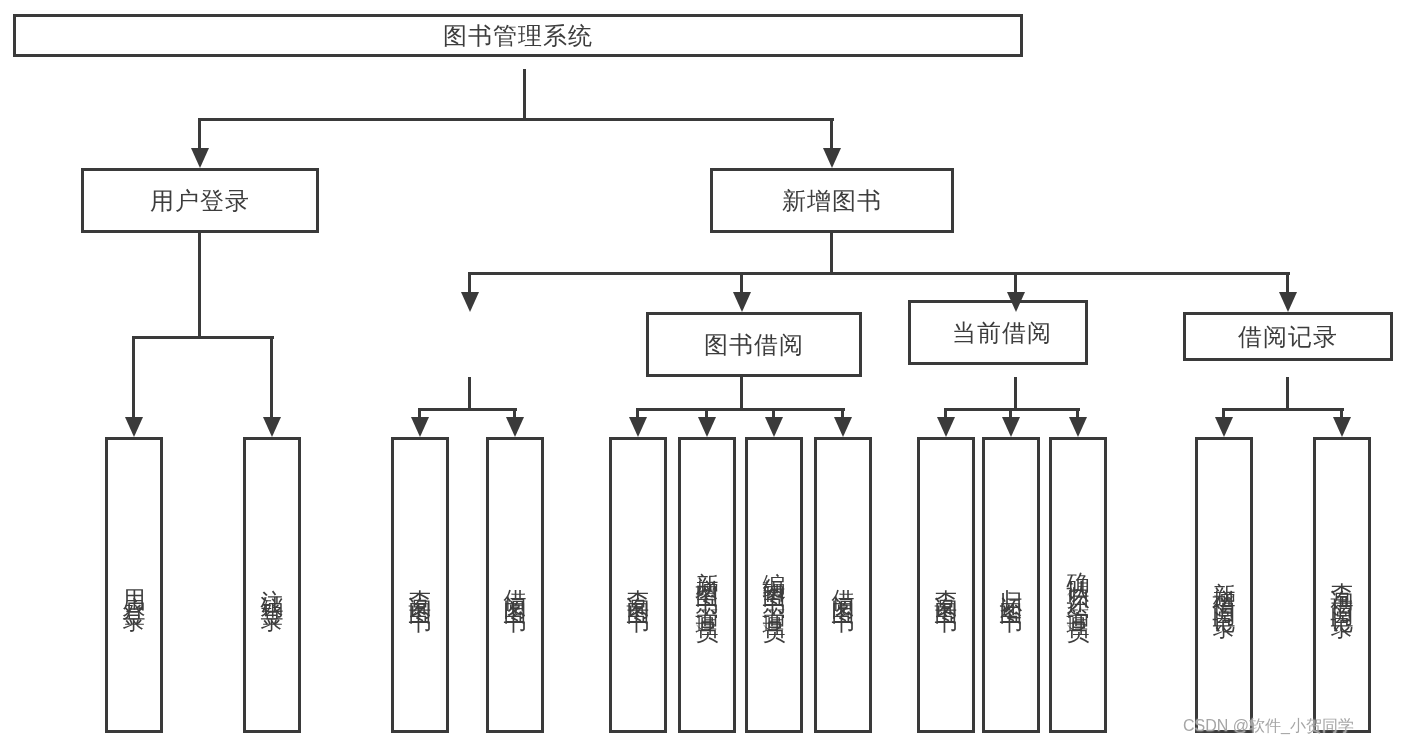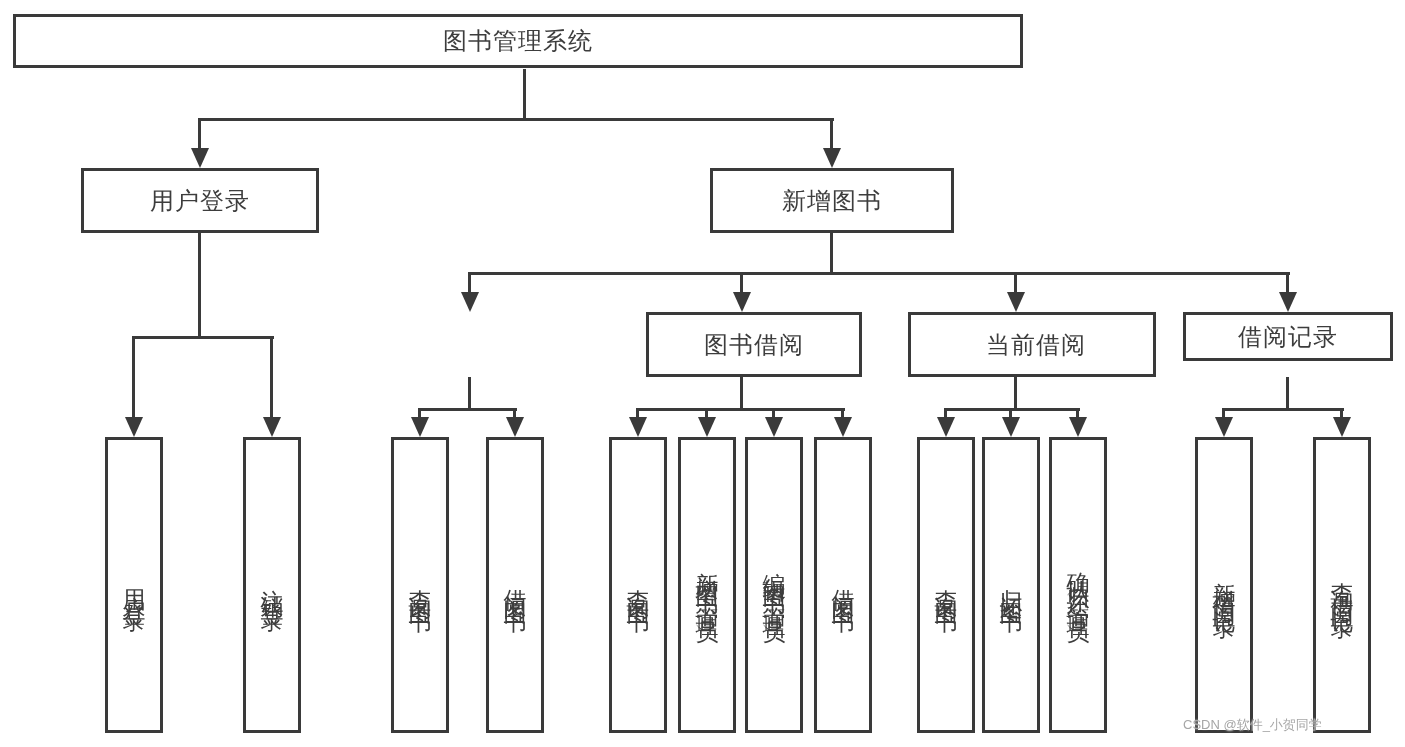--- a/index.html
+++ b/index.html
@@ -27,37 +27,37 @@
     font-size:23px;letter-spacing:7px;line-height:1;
   }
   .vline{position:absolute;width:3px;background:var(--line);}
   .hline{position:absolute;height:3px;background:var(--line);}
   .tri{
     position:absolute;width:0;height:0;
     border-left:9px solid transparent;border-right:9px solid transparent;
     border-top:20px solid var(--line);
   }
   .watermark{
-    position:absolute;left:1183px;top:716px;font-size:13px;
+    position:absolute;left:1183px;top:716px;font-size:16px;
     color:var(--wm);white-space:nowrap;z-index:5;
     text-shadow:0 0 2px #fff;
   }
 </style>
 </head>
 <body>
 
 <div class="canvas">
 
-  <div class="hbox" style="left:13px;top:14px;width:1010px;height:54px;text-align:right;">图书管理系统</div>
+  <div class="hbox" style="left:13px;top:14px;width:1010px;height:43px;text-align:right;">图书管理系统</div>
 
   <div class="hbox" style="left:81px;top:168px;width:238px;height:65px;">用户登录</div>
   <div class="hbox" style="left:710px;top:168px;width:244px;height:65px;">新增图书</div>
 
   <div class="hbox" style="left:634px;top:312px;width:216px;height:65px;margin-left:12px;">图书借阅</div>
-  <div class="hbox" style="left:908px;top:312px;width:248px;height:65px;padding-left:8px;">当前借阅</div>
+  <div class="hbox" style="left:908px;top:300px;width:180px;height:65px;padding-left:8px;">当前借阅</div>
   <div class="hbox" style="left:1183px;top:312px;width:210px;height:49px;">借阅记录</div>
 
   <div class="vbox" style="left:105px;">用户登录</div>
   <div class="vbox" style="left:243px;">注销登录</div>
 
   <div class="vbox" style="left:391px;">查询图书</div>
   <div class="vbox" style="left:486px;">借阅图书</div>
 
   <div class="vbox" style="left:609px;">查询图书</div>
   <div class="vbox" style="left:678px;">新增图书（管理员）</div>

